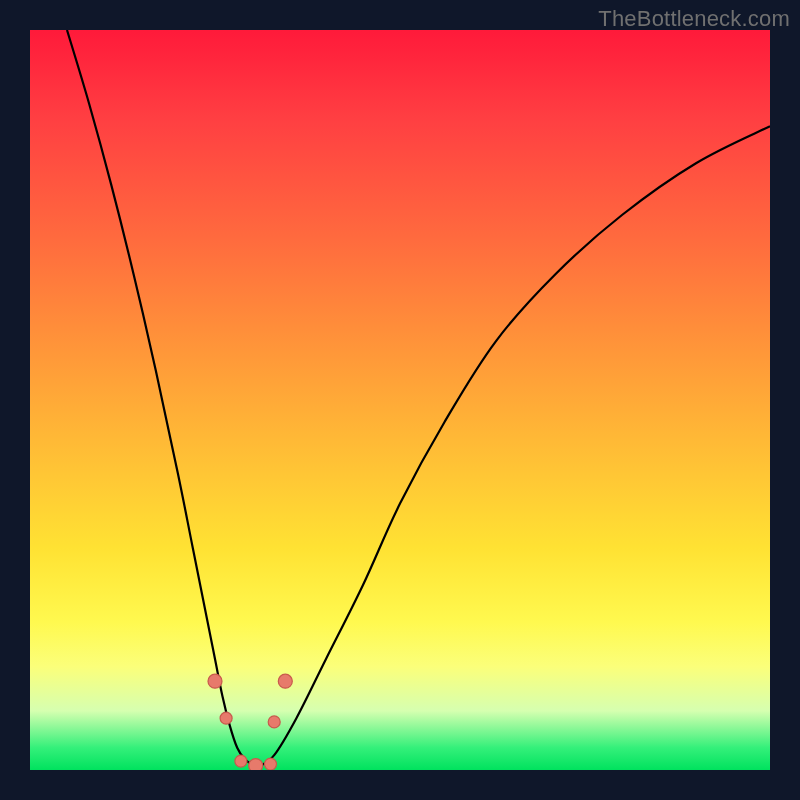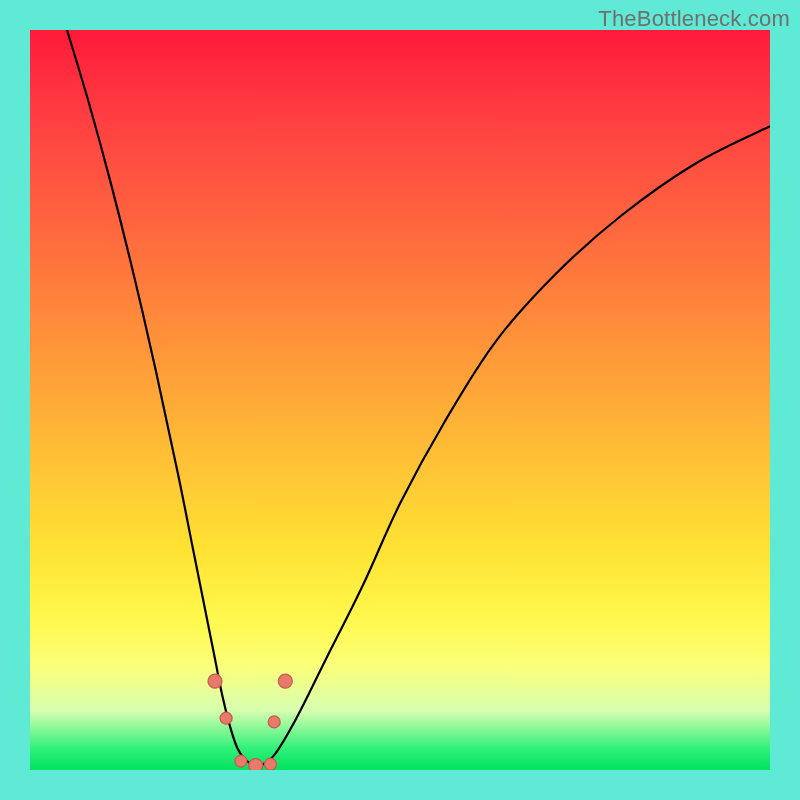--- a/index.html
+++ b/index.html
@@ -8,21 +8,21 @@
     width: 800px;
     height: 800px;
     background: #000;
     overflow: hidden;
     font-family: Arial, Helvetica, sans-serif;
   }
   .stage {
     position: relative;
     width: 800px;
     height: 800px;
-    background: #5eead4;
+    background: #0f172a;
   }
   .plot-area {
     position: absolute;
     left: 30px;
     top: 30px;
     width: 740px;
     height: 740px;
     
     background: linear-gradient(
       to bottom,

